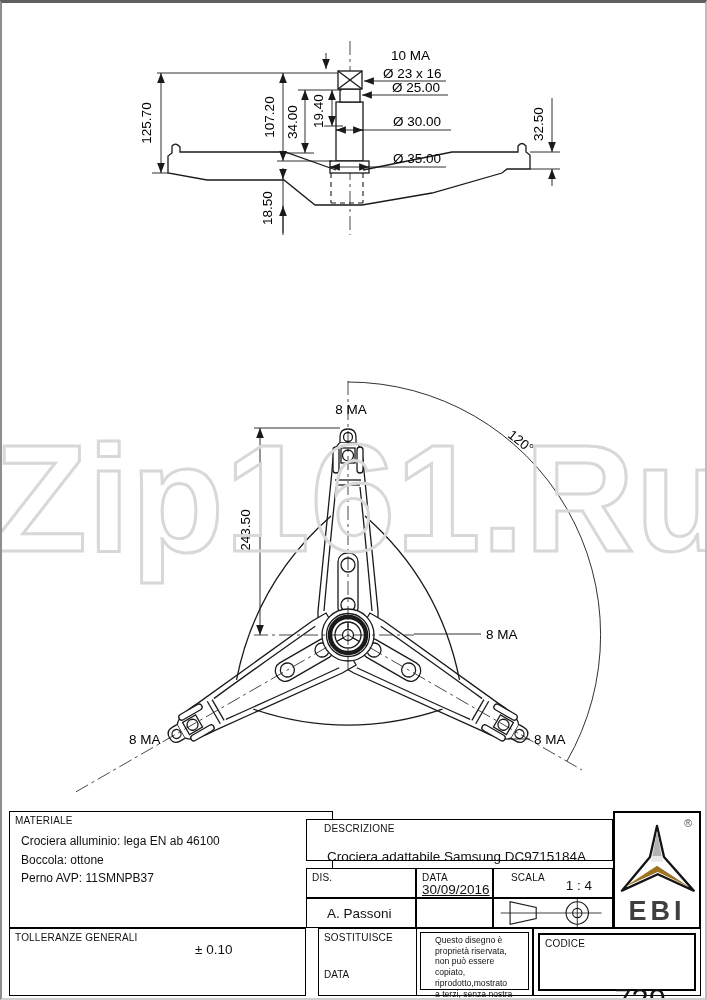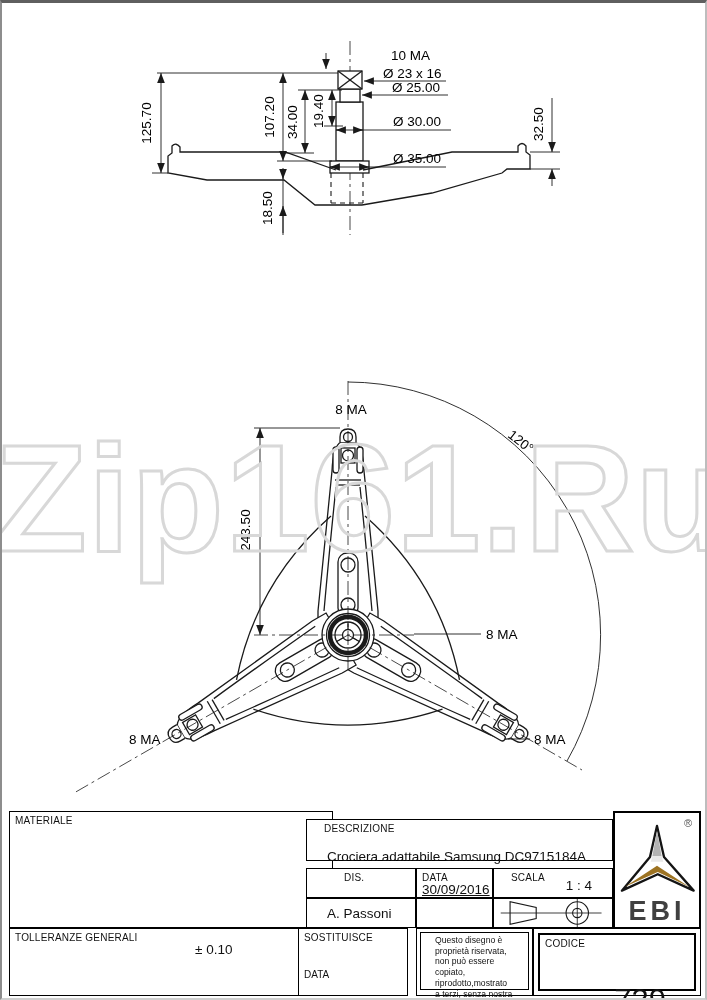--- a/index.html
+++ b/index.html
@@ -26,37 +26,37 @@
     pointer-events:none;
   }
   
   .tb{position:absolute;left:7px;top:808px;width:692px;height:185px;z-index:3;background:#fff;}
   .cell{position:absolute;box-sizing:border-box;border:1.6px solid #000;background:#fff;}
   .lbl{font-size:10px;padding:3px 0 0 5px;letter-spacing:0.2px;}
   .c-mat{left:0;top:0;width:324px;height:117px;}
   .mat-lines{font-size:12px;line-height:1.55;padding:6px 0 0 11px;}
   .c-desc{left:297px;top:8px;width:307px;height:42px;padding-left:12px;}
   .desc-val{position:absolute;left:20px;top:29px;font-size:13.5px;}
-  .c-dis{left:297px;top:57px;width:110px;height:30px;padding-left:32px;}
+  .c-dis{left:297px;top:57px;width:110px;height:30px;}
   .c-disname{left:297px;top:87px;width:110px;height:30px;}
   .dis-val{position:absolute;left:20px;top:7px;font-size:13.5px;}
   .c-data{left:407px;top:57px;width:77px;height:30px;}
   .data-val{position:absolute;left:5px;top:13px;font-size:13.5px;text-decoration:underline;}
   .c-dataempty{left:407px;top:87px;width:77px;height:30px;}
   .c-scala{left:484px;top:57px;width:120px;height:30px;padding-left:12px;}
   .scala-val{position:absolute;right:20px;top:9px;font-size:13.5px;}
   .c-sym{left:484px;top:87px;width:120px;height:30px;}
   .c-logo{left:604px;top:0;width:88px;height:118px;border-width:2px;}
   .logo-ebi{position:absolute;bottom:0px;left:0;width:100%;text-align:center;
      font-size:27px;font-weight:bold;letter-spacing:4px;color:#404040;}
   .logo-reg{position:absolute;top:4px;right:7px;font-size:11px;color:#555;}
   .logo-star{position:absolute;top:3px;left:50%;transform:translateX(-50%);}
   .c-toll{left:0;top:117px;width:297px;height:68px;}
   .toll-val{position:absolute;left:185px;top:13px;font-size:13.5px;}
-  .c-sost{left:289px;top:117px;width:110px;height:68px;}
+  .c-sost{left:309px;top:117px;width:110px;height:68px;}
   .sost-data{position:absolute;left:5px;top:40px;font-size:10px;}
   .c-note{left:407px;top:117px;width:117px;height:68px;}
   .note-in{margin:3px;border:1.2px solid #000;height:calc(100% - 8px);
      font-size:8.6px;line-height:1.25;padding:2px 14px;box-sizing:border-box;}
   .c-codice{left:524px;top:117px;width:168px;height:68px;}
   .cod-in{position:absolute;left:4px;top:4px;right:4px;bottom:4px;border:2px solid #000;}
   .cod-val{position:absolute;right:28px;top:12px;font-size:31px;margin-top:36px;}
 </style>
 </head>
 <body>
@@ -182,20 +182,25 @@
       <text class="dt" text-anchor="middle" transform="rotate(38 516 442)" x="516" y="442">120°</text>
     </g>
   </svg>
 
   <div class="watermark">Zip161.Ru</div>
 
   <div class="tb">
 
     <div class="cell c-mat">
       <div class="lbl">MATERIALE</div>
+      <div class="mat-lines">
+        <div>Crociera alluminio: lega EN ab 46100</div>
+        <div>Boccola: ottone</div>
+        <div>Perno AVP: 11SMNPB37</div>
+      </div>
     </div>
 
     <div class="cell c-desc">
       <div class="lbl">DESCRIZIONE</div>
       <div class="desc-val">Crociera adattabile Samsung DC9715184A</div>
     </div>
 
     <div class="cell c-dis">
       <div class="lbl">DIS.</div>
     </div>

